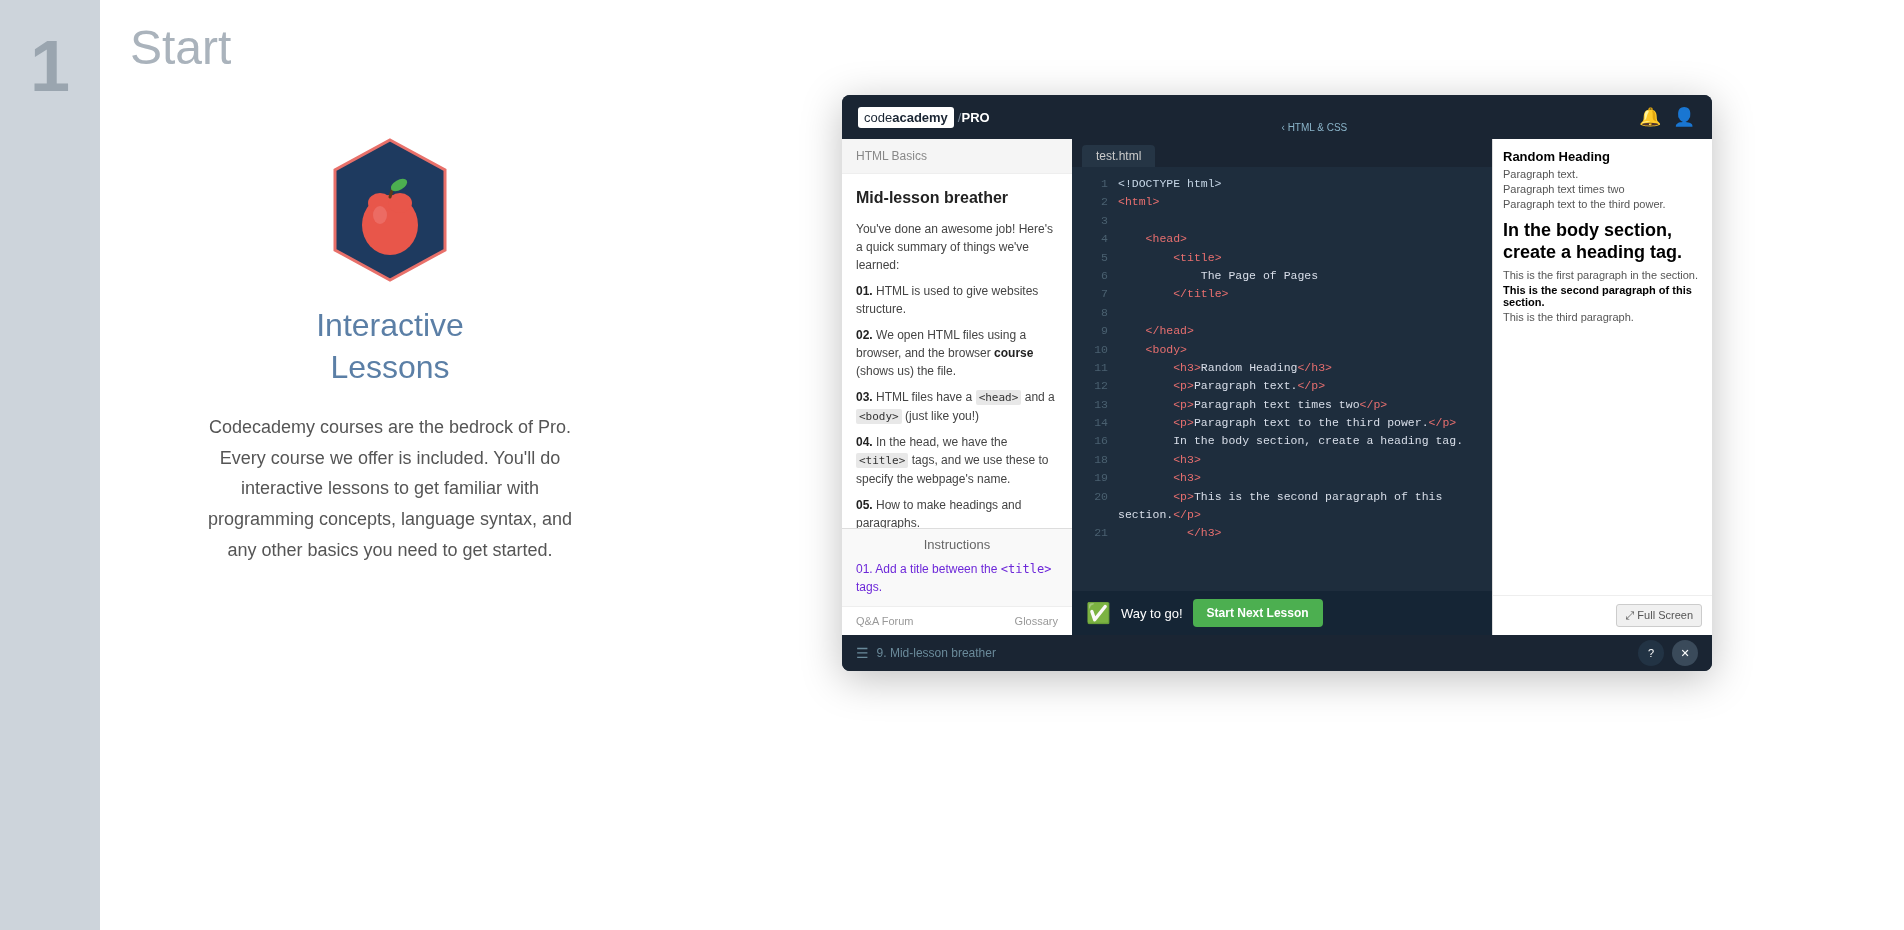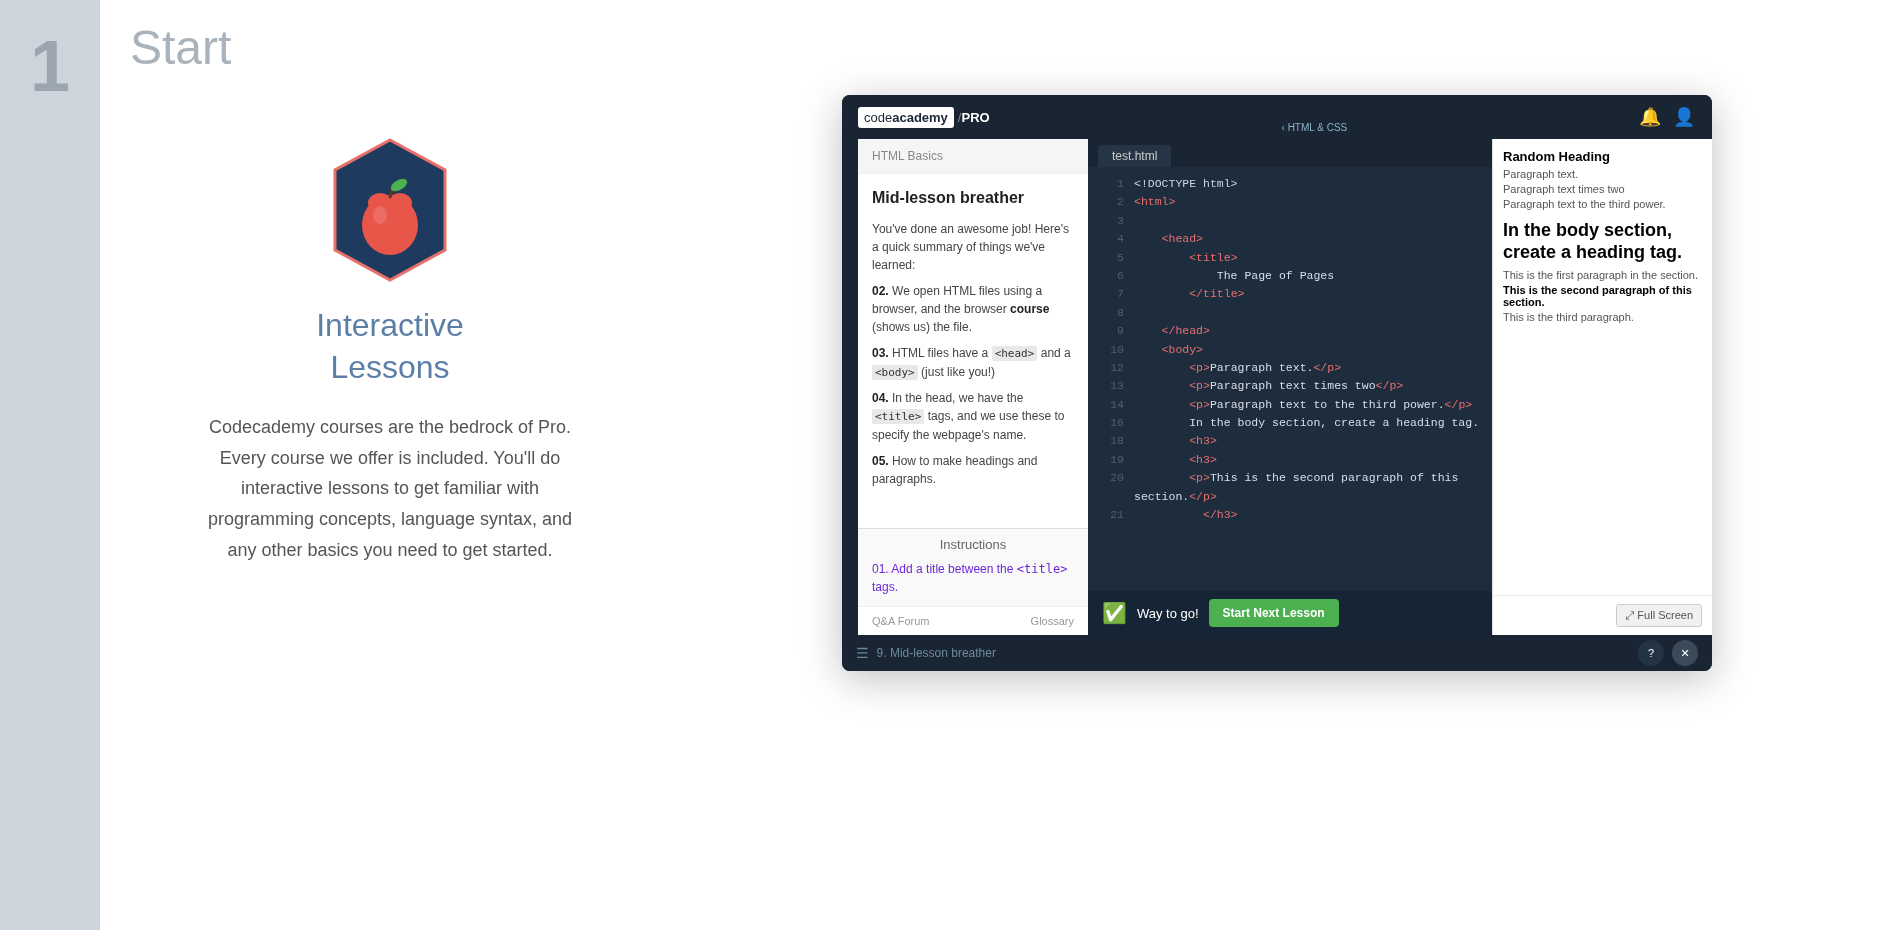--- a/index.html
+++ b/index.html
@@ -141,21 +141,20 @@
     .ide-icon {
       color: #8a9ab0;
       font-size: 18px;
     }
 
     
     .ide-body {
       display: flex;
       flex: 1;
       overflow: hidden;
-      margin-left: 16px;
     }
 
     
     .lesson-panel {
       width: 230px;
       background: #fff;
       display: flex;
       flex-direction: column;
       overflow: hidden;
       flex-shrink: 0;
@@ -458,20 +457,21 @@
           </div>
         </div>
 
         <div class="ide-body">
 
           <div class="lesson-panel">
             <div class="lesson-panel-header">HTML Basics</div>
             <div class="lesson-panel-content">
               <h2>Mid-lesson breather</h2>
               <p>You've done an awesome job! Here's a quick summary of things we've learned:</p>
+              <p><span class="step-num">01.</span> HTML is used to give websites structure.</p>
               <p><span class="step-num">02.</span> We open HTML files using a browser, and the browser <span class="bold">course</span> (shows us) the file.</p>
               <p><span class="step-num">03.</span> HTML files have a <code>&lt;head&gt;</code> and a <code>&lt;body&gt;</code> (just like you!)</p>
               <p><span class="step-num">04.</span> In the head, we have the <code>&lt;title&gt;</code> tags, and we use these to specify the webpage's name.</p>
               <p><span class="step-num">05.</span> How to make headings and paragraphs.</p>
             </div>
             <div class="instructions-section">
               <div class="instructions-header">Instructions</div>
               <div class="instructions-content">
                 <p><span class="step-num">01.</span> Add a title between the <code>&lt;title&gt;</code> tags.</p>
               </div>
@@ -523,20 +523,24 @@
                   <span class="line-num">8</span>
                   <span class="line-content"></span>
                 </div>
               <div class="code-line">
                   <span class="line-num">9</span>
                   <span class="line-content">&nbsp;&nbsp;&nbsp;&nbsp;<span style="color:#e86f6f">&lt;/head&gt;</span></span>
                 </div>
               <div class="code-line">
                   <span class="line-num">10</span>
                   <span class="line-content">&nbsp;&nbsp;&nbsp;&nbsp;<span style="color:#e86f6f">&lt;body&gt;</span></span>
+                </div>
+              <div class="code-line">
+                  <span class="line-num">11</span>
+                  <span class="line-content">&nbsp;&nbsp;&nbsp;&nbsp;&nbsp;&nbsp;&nbsp;&nbsp;<span style="color:#e86f6f">&lt;h3&gt;</span><span style="color:#d8dee9">Random Heading</span><span style="color:#e86f6f">&lt;/h3&gt;</span></span>
                 </div>
               <div class="code-line">
                   <span class="line-num">12</span>
                   <span class="line-content">&nbsp;&nbsp;&nbsp;&nbsp;&nbsp;&nbsp;&nbsp;&nbsp;<span style="color:#e86f6f">&lt;p&gt;</span><span style="color:#d8dee9">Paragraph text.</span><span style="color:#e86f6f">&lt;/p&gt;</span></span>
                 </div>
               <div class="code-line">
                   <span class="line-num">13</span>
                   <span class="line-content">&nbsp;&nbsp;&nbsp;&nbsp;&nbsp;&nbsp;&nbsp;&nbsp;<span style="color:#e86f6f">&lt;p&gt;</span><span style="color:#d8dee9">Paragraph text times two</span><span style="color:#e86f6f">&lt;/p&gt;</span></span>
                 </div>
               <div class="code-line">

